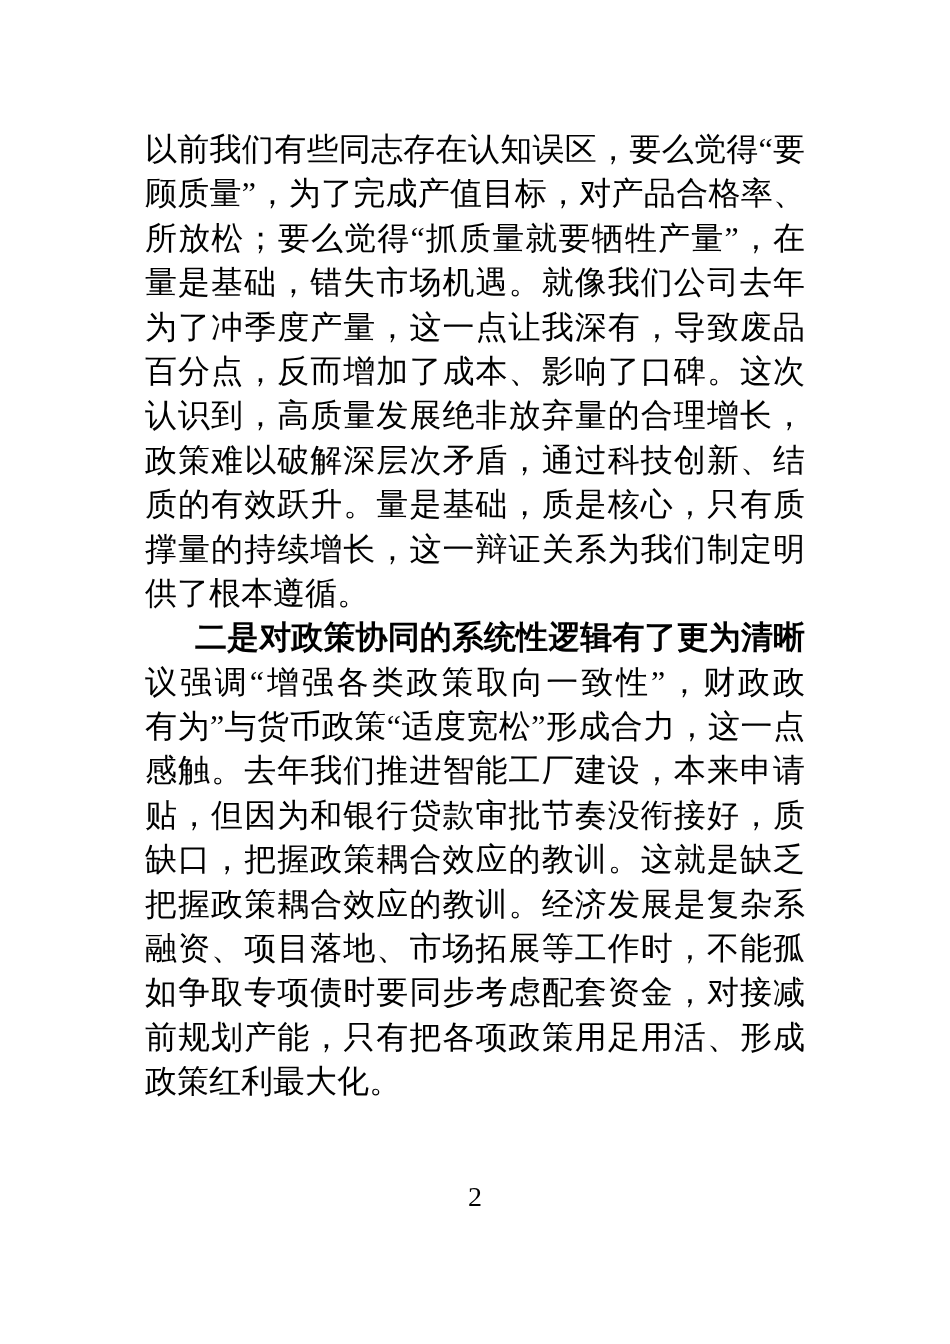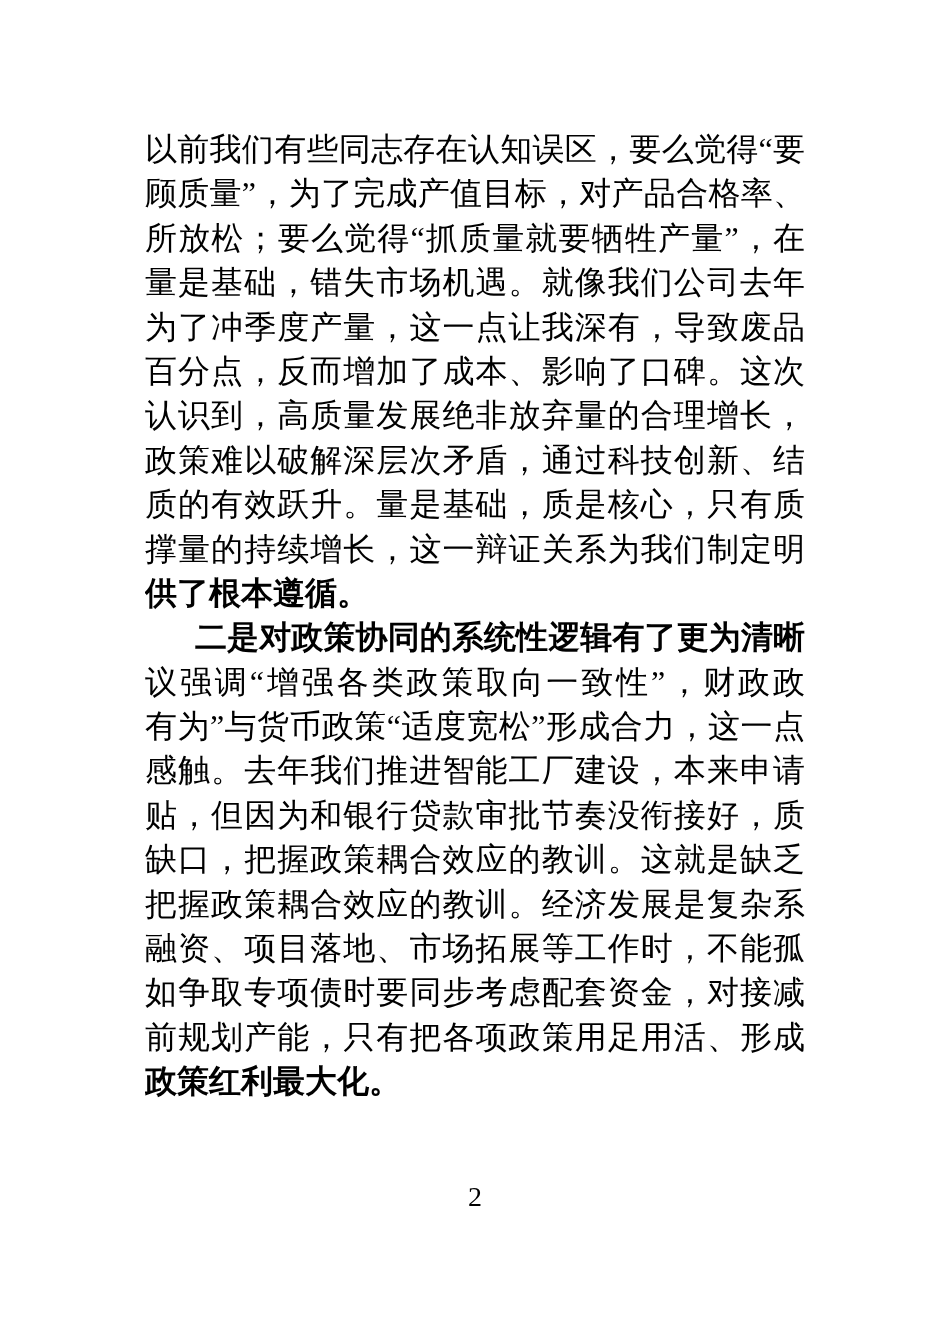--- a/index.html
+++ b/index.html
@@ -30,21 +30,20 @@
   .line {
     height: 44.4px;
     line-height: 44.4px;
     text-align: justify;
     text-align-last: justify;
     overflow: hidden;
   }
   .line.para-end {
     text-align: center;
     text-align-last: left;
-    font-weight: bold;
   }
   .line.indent {
     padding-left: 50px;
   }
   .bold-run {
     font-weight: 700;
   }
   .page-number {
     position: absolute;
     left: 0;

